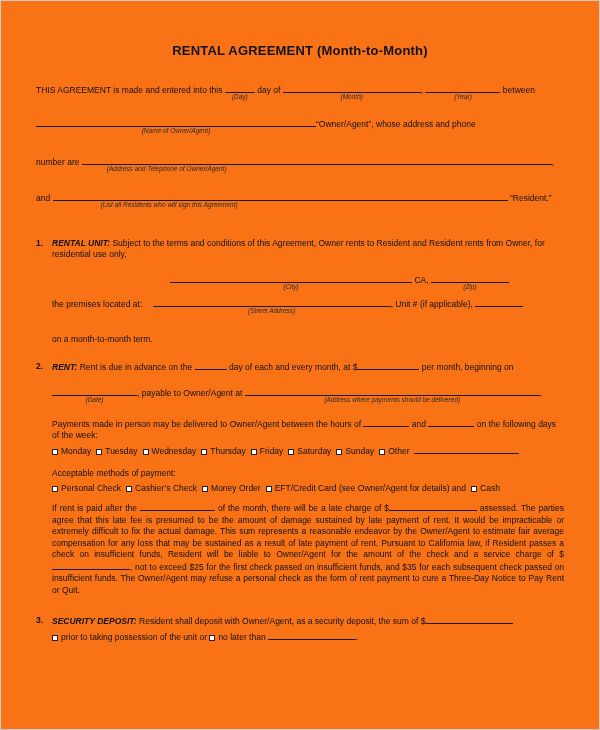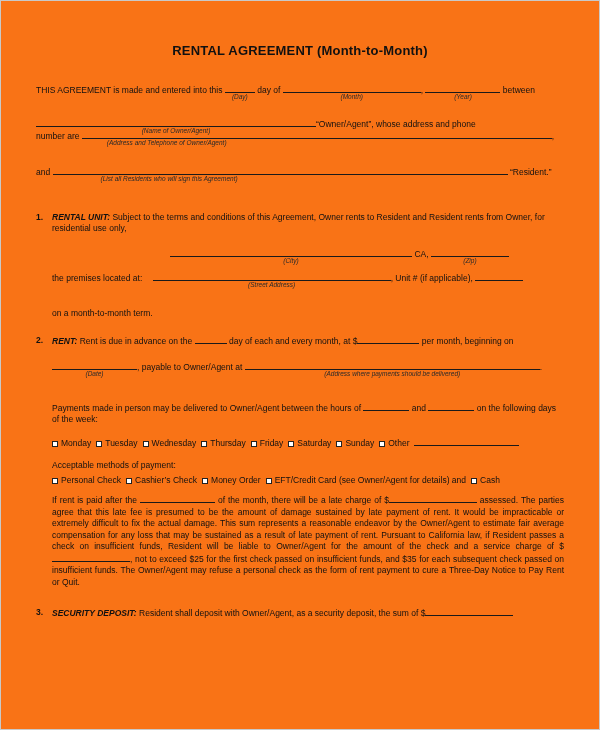--- a/index.html
+++ b/index.html
@@ -41,21 +41,21 @@
 
   <div class="title">RENTAL AGREEMENT (Month-to-Month)</div>
 
   <p class="line" style="margin-bottom:22px"><span>THIS AGREEMENT is made and entered into this</span>
 <span class="blank" style="width:30px"><span class="cap">(Day)</span></span>
 <span>day of</span>
 <span class="blank" style="width:138px"><span class="cap">(Month)</span></span><span>,</span>
 <span class="blank" style="width:75px"><span class="cap">(Year)</span></span>
 <span>between</span></p>
 
-  <p class="line" style=""><span class="blank" style="width:280px"><span class="cap">(Name of Owner/Agent)</span></span><span>“Owner/Agent”, whose address and phone</span></p>
+  <p class="line" style="margin-bottom:26px"><span class="blank" style="width:280px"><span class="cap">(Name of Owner/Agent)</span></span><span>“Owner/Agent”, whose address and phone</span></p>
 
   <p class="line" style="margin-bottom:24px"><span>number are</span>
 <span class="blank" style="width:470px"><span class="cap capL" style="padding-left:25px">(Address and Telephone of Owner/Agent)</span></span><span>,</span></p>
 
   <p class="line" style="margin-bottom:34px"><span>and</span>
 <span class="blank" style="width:455px"><span class="cap capL" style="padding-left:48px">(List all Residents who will sign this Agreement)</span></span>
 <span>“Resident.”</span></p>
 
 
   <div class="item">
@@ -75,24 +75,24 @@
   </div>
 
   <div class="item">
     <span class="num">2.</span>
     <p class="line" style="margin-bottom:14px"><b>RENT:</b>
 <span>Rent is due in advance on the</span>
 <span class="blank" style="width:32px"></span>
 <span>day of each and every month, at $</span><span class="blank" style="width:62px"></span>
 <span>per month, beginning on</span></p>
 
-    <p class="line" style="margin-bottom:29px"><span class="blank" style="width:85px"><span class="cap">(Date)</span></span><span>, payable to Owner/Agent at</span>
+    <p class="line" style="margin-bottom:19px"><span class="blank" style="width:85px"><span class="cap">(Date)</span></span><span>, payable to Owner/Agent at</span>
 <span class="blank" style="width:295px"><span class="cap">(Address where payments should be delivered)</span></span><span>.</span></p>
 
-    <p class="line" style="margin-bottom:12px"><span>Payments made in person may be delivered to Owner/Agent between the hours of</span>
+    <p class="line" style="margin-bottom:4px"><span>Payments made in person may be delivered to Owner/Agent between the hours of</span>
 <span class="blank" style="width:46px"></span>
 <span>and</span>
 <span class="blank" style="width:46px"></span>
 <span>on the following days of the week:</span></p>
 
     <p class="line" style="margin-bottom:11px"><span class="opt"><span class="cb"></span><span>Monday</span></span><span class="opt"><span class="cb"></span><span>Tuesday</span></span><span class="opt"><span class="cb"></span><span>Wednesday</span></span><span class="opt"><span class="cb"></span><span>Thursday</span></span><span class="opt"><span class="cb"></span><span>Friday</span></span><span class="opt"><span class="cb"></span><span>Saturday</span></span><span class="opt"><span class="cb"></span><span>Sunday</span></span><span class="opt"><span class="cb"></span><span>Other</span></span><span class="blank" style="width:105px"></span></p>
 
     <p class="line" style="margin-bottom:4px">Acceptable methods of payment:</p>
 
     <p class="line" style="margin-bottom:8px"><span class="opt"><span class="cb"></span><span>Personal Check</span></span><span class="opt"><span class="cb"></span><span>Cashier’s Check</span></span><span class="opt"><span class="cb"></span><span>Money Order</span></span><span class="opt"><span class="cb"></span><span>EFT/Credit Card (see Owner/Agent for details) and</span></span><span class="opt"><span class="cb"></span><span>Cash</span></span></p>
@@ -101,15 +101,18 @@
 <span class="blank" style="width:75px"></span>
 <span>of the month, there will be a late charge of $</span><span class="blank" style="width:88px"></span>
 <span>assessed. The parties agree that this late fee is presumed to be the amount of damage sustained by late payment of rent. It would be impracticable or extremely difficult to fix the actual damage. This sum represents a reasonable endeavor by the Owner/Agent to estimate fair average compensation for any loss that may be sustained as a result of late payment of rent. Pursuant to California law, if Resident passes a check on insufficient funds, Resident will be liable to Owner/Agent for the amount of the check and a service charge of $</span><span class="blank" style="width:78px"></span><span>, not to exceed $25 for the first check passed on insufficient funds, and $35 for each subsequent check passed on insufficient funds. The Owner/Agent may refuse a personal check as the form of rent payment to cure a Three-Day Notice to Pay Rent or Quit.</span></p>
   </div>
 
   <div class="item">
     <span class="num">3.</span>
     <p class="line" style="margin-bottom:4px"><b>SECURITY DEPOSIT:</b>
 <span>Resident shall deposit with Owner/Agent, as a security deposit, the sum of $</span><span class="blank" style="width:88px"></span></p>
 
+    <p class="line"><span class="cb"></span><span>prior to taking possession of the unit or</span>
+<span class="cb"></span><span>no later than</span>
+<span class="blank" style="width:88px"></span><span>.</span></p>
   </div>
 
 </div>
 
 </body></html>

